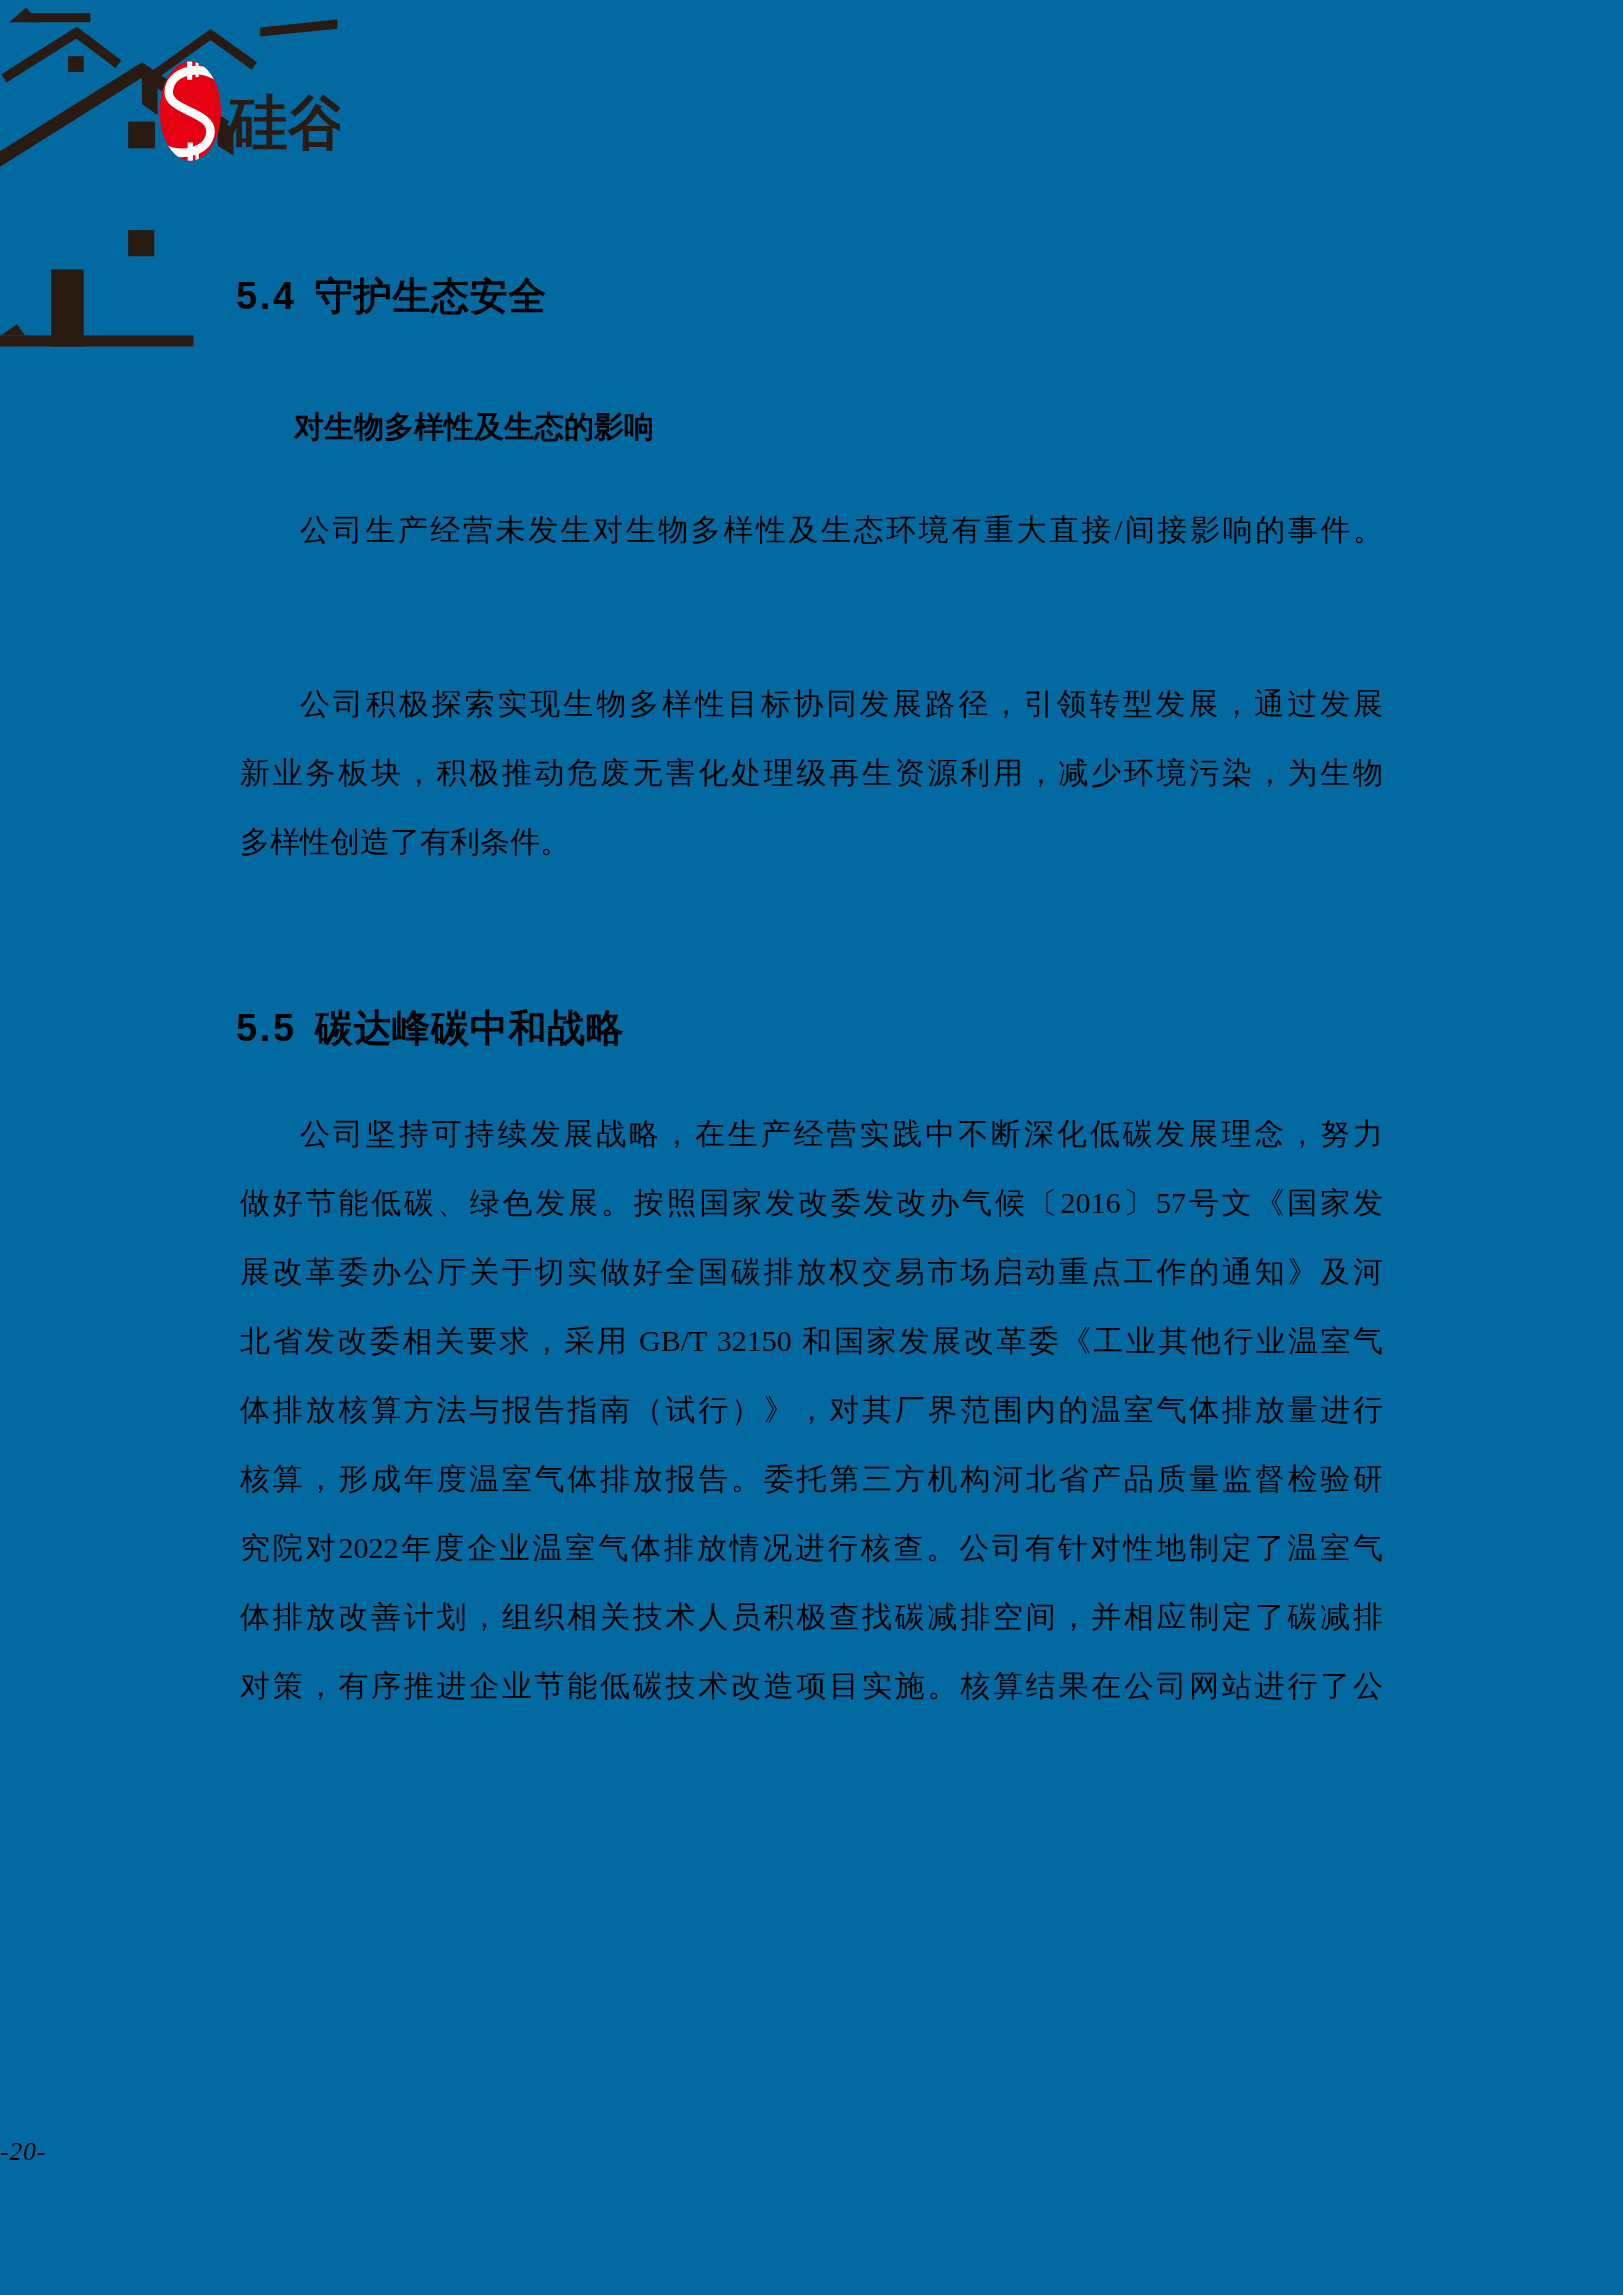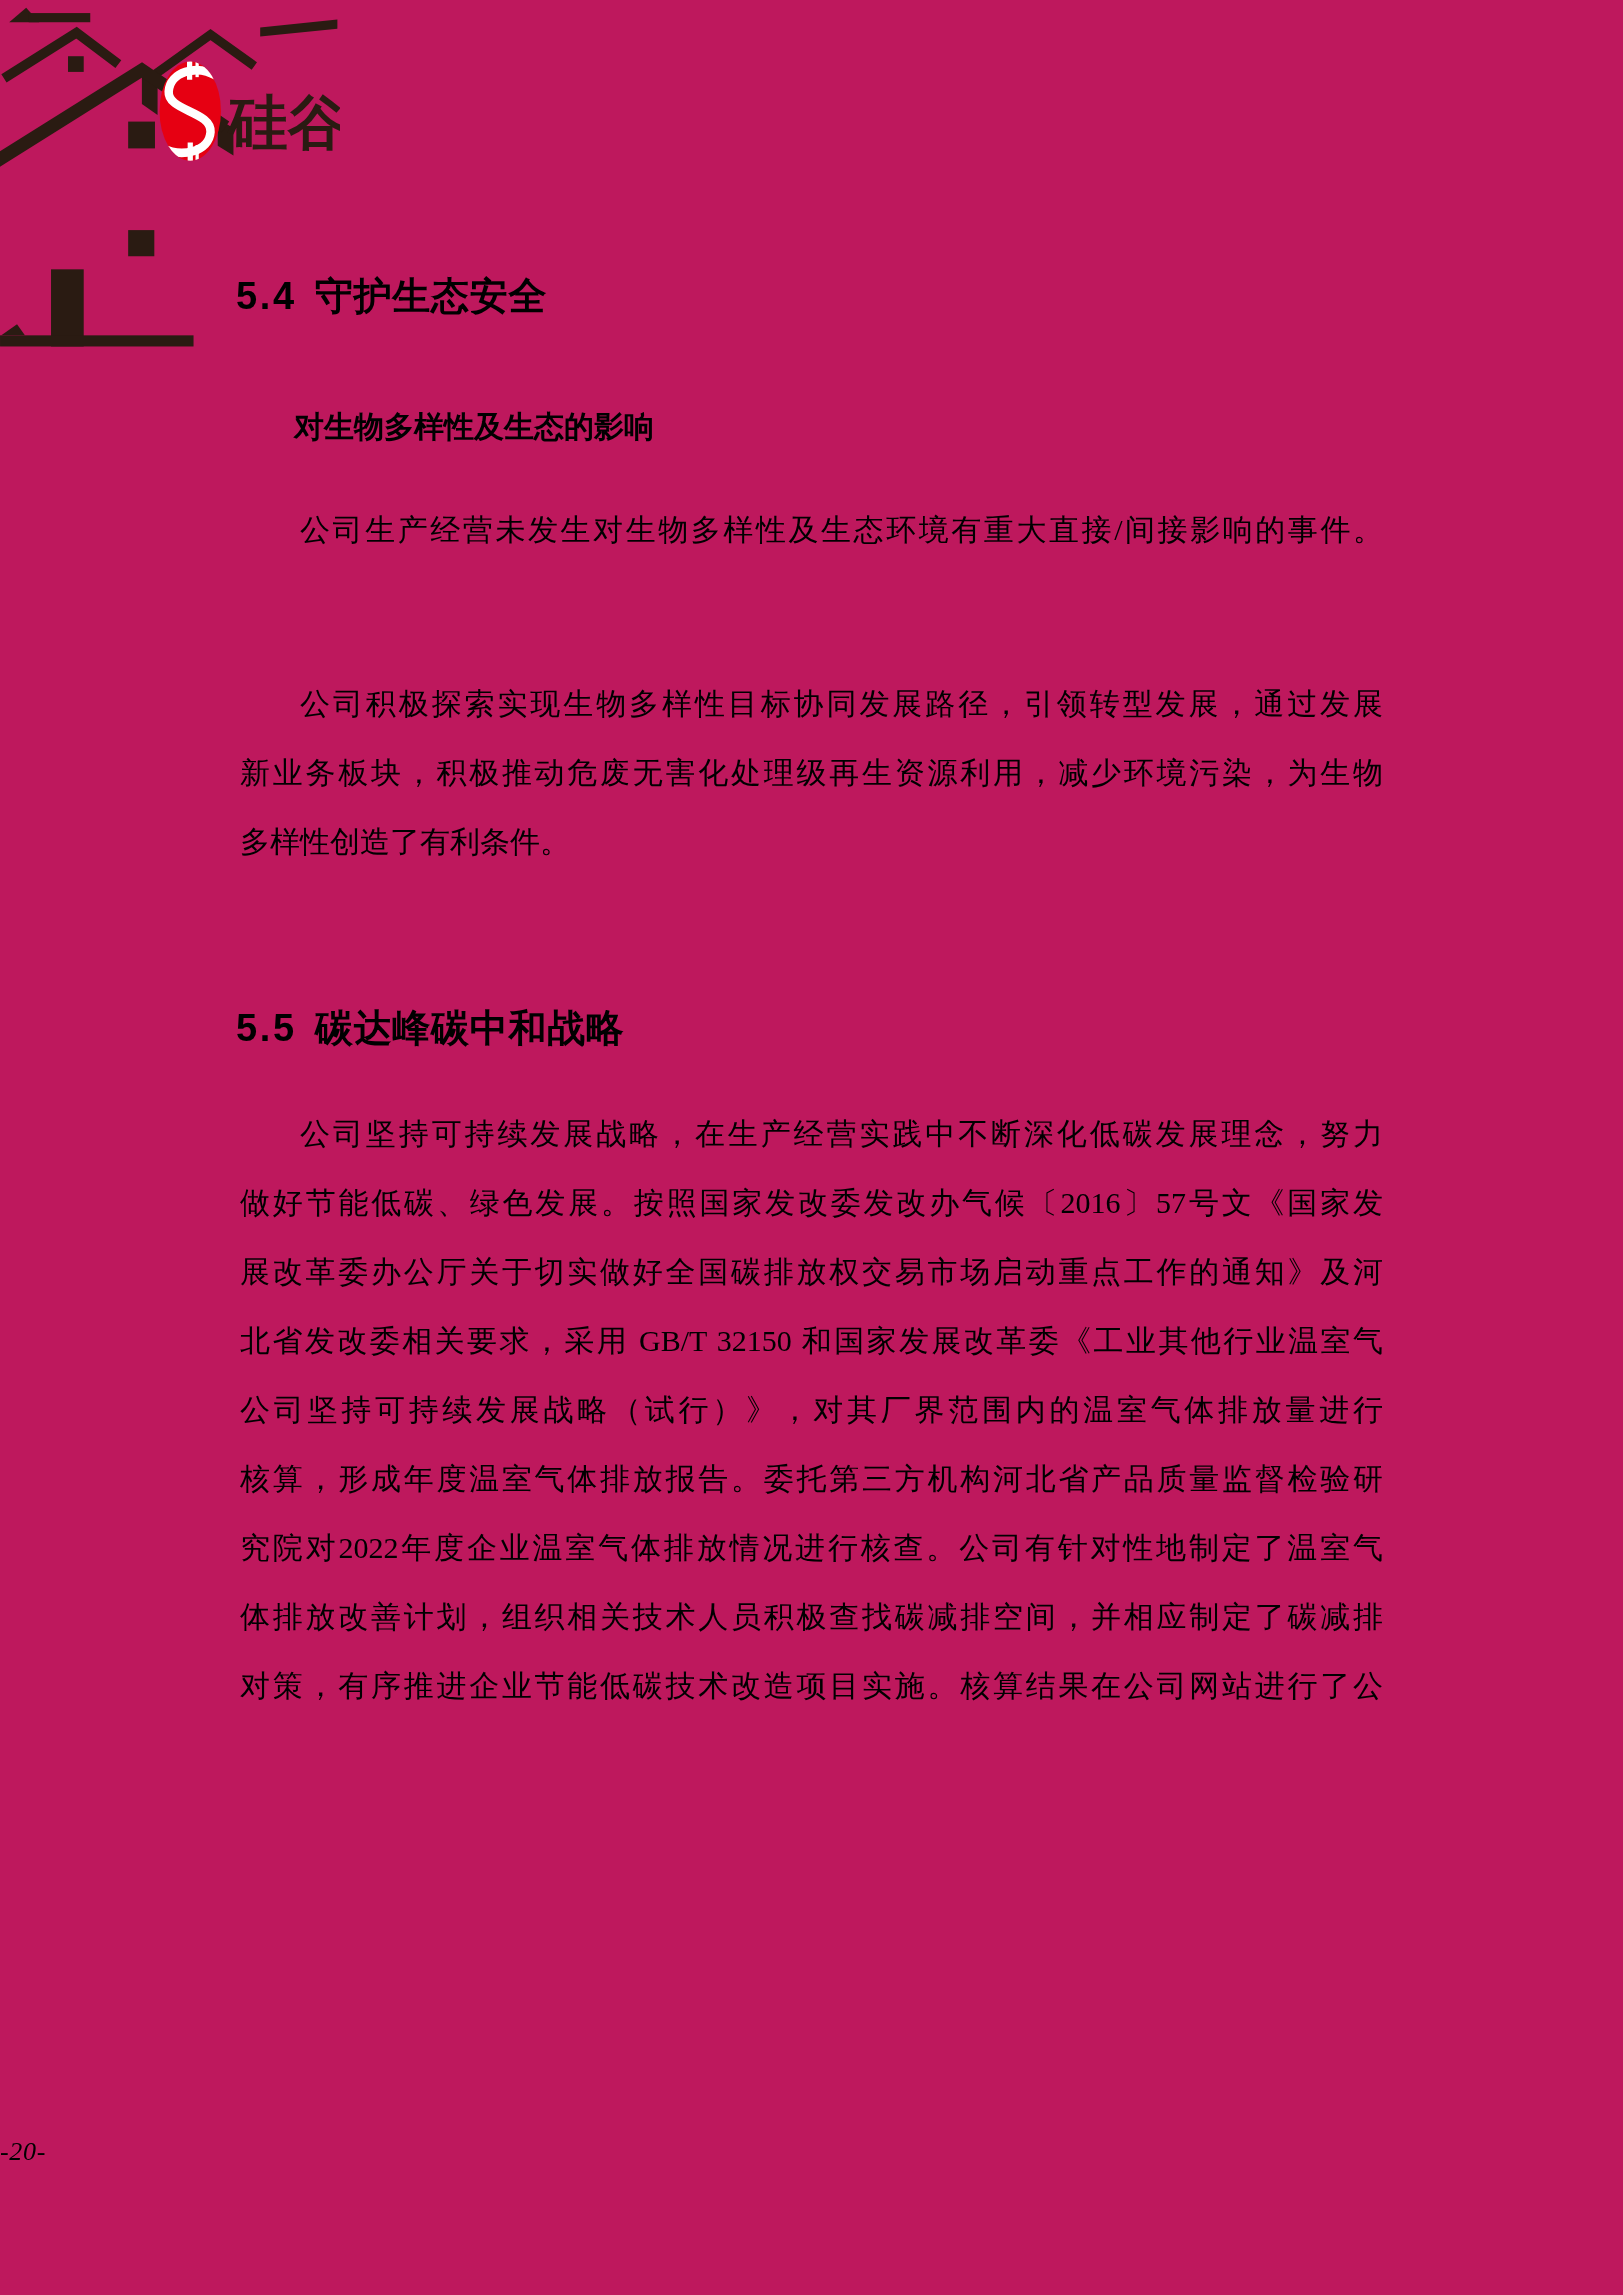--- a/index.html
+++ b/index.html
@@ -1,20 +1,20 @@
 <!DOCTYPE html>
 <html style="font-size:10.5px"><head>
 <meta charset="utf-8">
 <style>
   html,body{margin:0;padding:0;background:#ffffff;}
   .page{
     position:relative;
     width:1623px;
     height:2295px;
-    background:#be185d;
+    background:#0369a1;
     color:#000000;
     font-family:"Liberation Serif","DejaVu Serif",serif;
     overflow:hidden;
   }
   .logo{position:absolute;left:0;top:0;width:340px;height:353px;}
   .h1{
     position:absolute;
     left:236px;
     font-family:"Liberation Sans","DejaVu Sans",sans-serif;
     font-weight:bold;
@@ -130,21 +130,21 @@
 
   <div class="h1" id="h55">
     <span class="num">5.5</span><span>碳达峰碳中和战略</span>
   </div>
 
   <div class="body-block" id="p3">
     <div class="line just first">公司坚持可持续发展战略，在生产经营实践中不断深化低碳发展理念，努力</div>
     <div class="line just">做好节能低碳、绿色发展。按照国家发改委发改办气候〔2016〕57号文《国家发</div>
     <div class="line just">展改革委办公厅关于切实做好全国碳排放权交易市场启动重点工作的通知》及河</div>
     <div class="line just">北省发改委相关要求，采用 GB/T 32150 和国家发展改革委《工业其他行业温室气</div>
-    <div class="line just">公司坚持可持续发展战略（试行）》，对其厂界范围内的温室气体排放量进行</div>
+    <div class="line just">体排放核算方法与报告指南（试行）》，对其厂界范围内的温室气体排放量进行</div>
     <div class="line just">核算，形成年度温室气体排放报告。委托第三方机构河北省产品质量监督检验研</div>
     <div class="line just">究院对2022年度企业温室气体排放情况进行核查。公司有针对性地制定了温室气</div>
     <div class="line just">体排放改善计划，组织相关技术人员积极查找碳减排空间，并相应制定了碳减排</div>
     <div class="line just">对策，有序推进企业节能低碳技术改造项目实施。核算结果在公司网站进行了公</div>
   </div>
 
   <div class="footer">-20-</div>
 
 </div>
 

